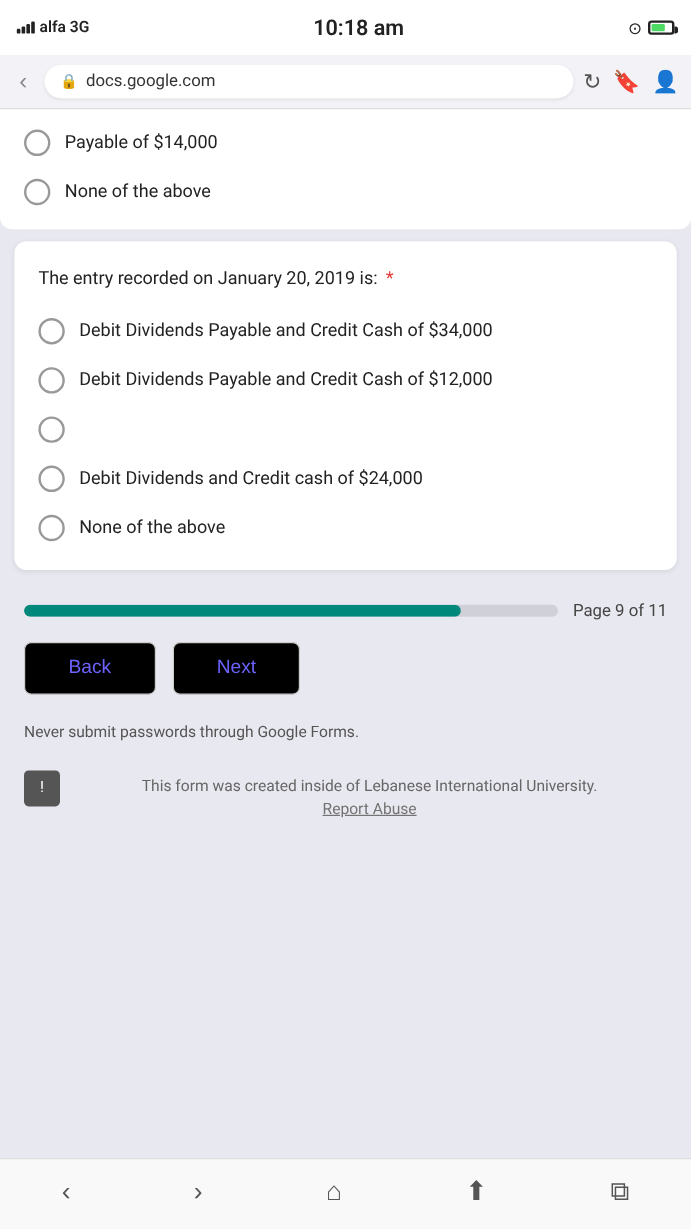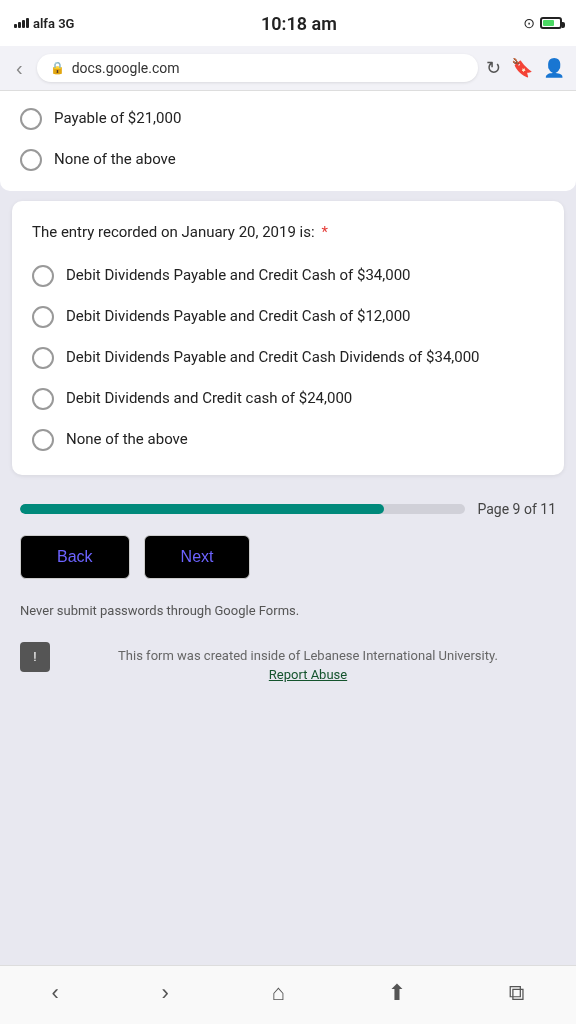--- a/index.html
+++ b/index.html
@@ -135,21 +135,21 @@
 
     
     .footer-warning {
       padding: 8px 20px 14px;
       font-size: 13px; color: #555;
     }
     .footer-created {
       padding: 6px 40px 14px;
       font-size: 13px; color: #666; text-align: center; line-height: 1.5;
     }
-    .report-link { color: #14532d; text-decoration: underline; cursor: pointer; }
+    .report-link { color: #737373; text-decoration: underline; cursor: pointer; }
 
     
     .footer-info {
       display: flex;
       align-items: flex-start;
       gap: 10px;
       padding: 8px 20px 10px;
     }
     .chat-icon-box {
       width: 30px; height: 30px; background: #555; border-radius: 4px;
@@ -206,21 +206,21 @@
     <button class="browser-icon-btn">🔖</button>
     <button class="browser-icon-btn">👤</button>
   </div>
 </div>
 
 <div class="content">
 
   <div class="question-card-partial">
     <div class="option-item">
       <div class="radio-circle"></div>
-      <span class="option-text">Payable of $21,000</span>
+      <span class="option-text">Payable of $14,000</span>
     </div>
     <div class="option-item">
       <div class="radio-circle"></div>
       <span class="option-text">None of the above</span>
     </div>
   </div>
 
   <div class="question-card">
     <div class="question-title">
       <span>The entry recorded on January 20, 2019 is:</span><span class="required-star"> *</span>
@@ -231,21 +231,20 @@
       <span class="option-text">Debit Dividends Payable and Credit Cash of $34,000</span>
     </div>
 
     <div class="option-item">
       <div class="radio-circle"></div>
       <span class="option-text">Debit Dividends Payable and Credit Cash of $12,000</span>
     </div>
 
     <div class="option-item">
       <div class="radio-circle"></div>
-      <span class="option-text">Debit Dividends Payable and Credit Cash Dividends of $34,000</span>
     </div>
 
     <div class="option-item">
       <div class="radio-circle"></div>
       <span class="option-text">Debit Dividends and Credit cash of $24,000</span>
     </div>
 
     <div class="option-item">
       <div class="radio-circle"></div>
       <span class="option-text">None of the above</span>

